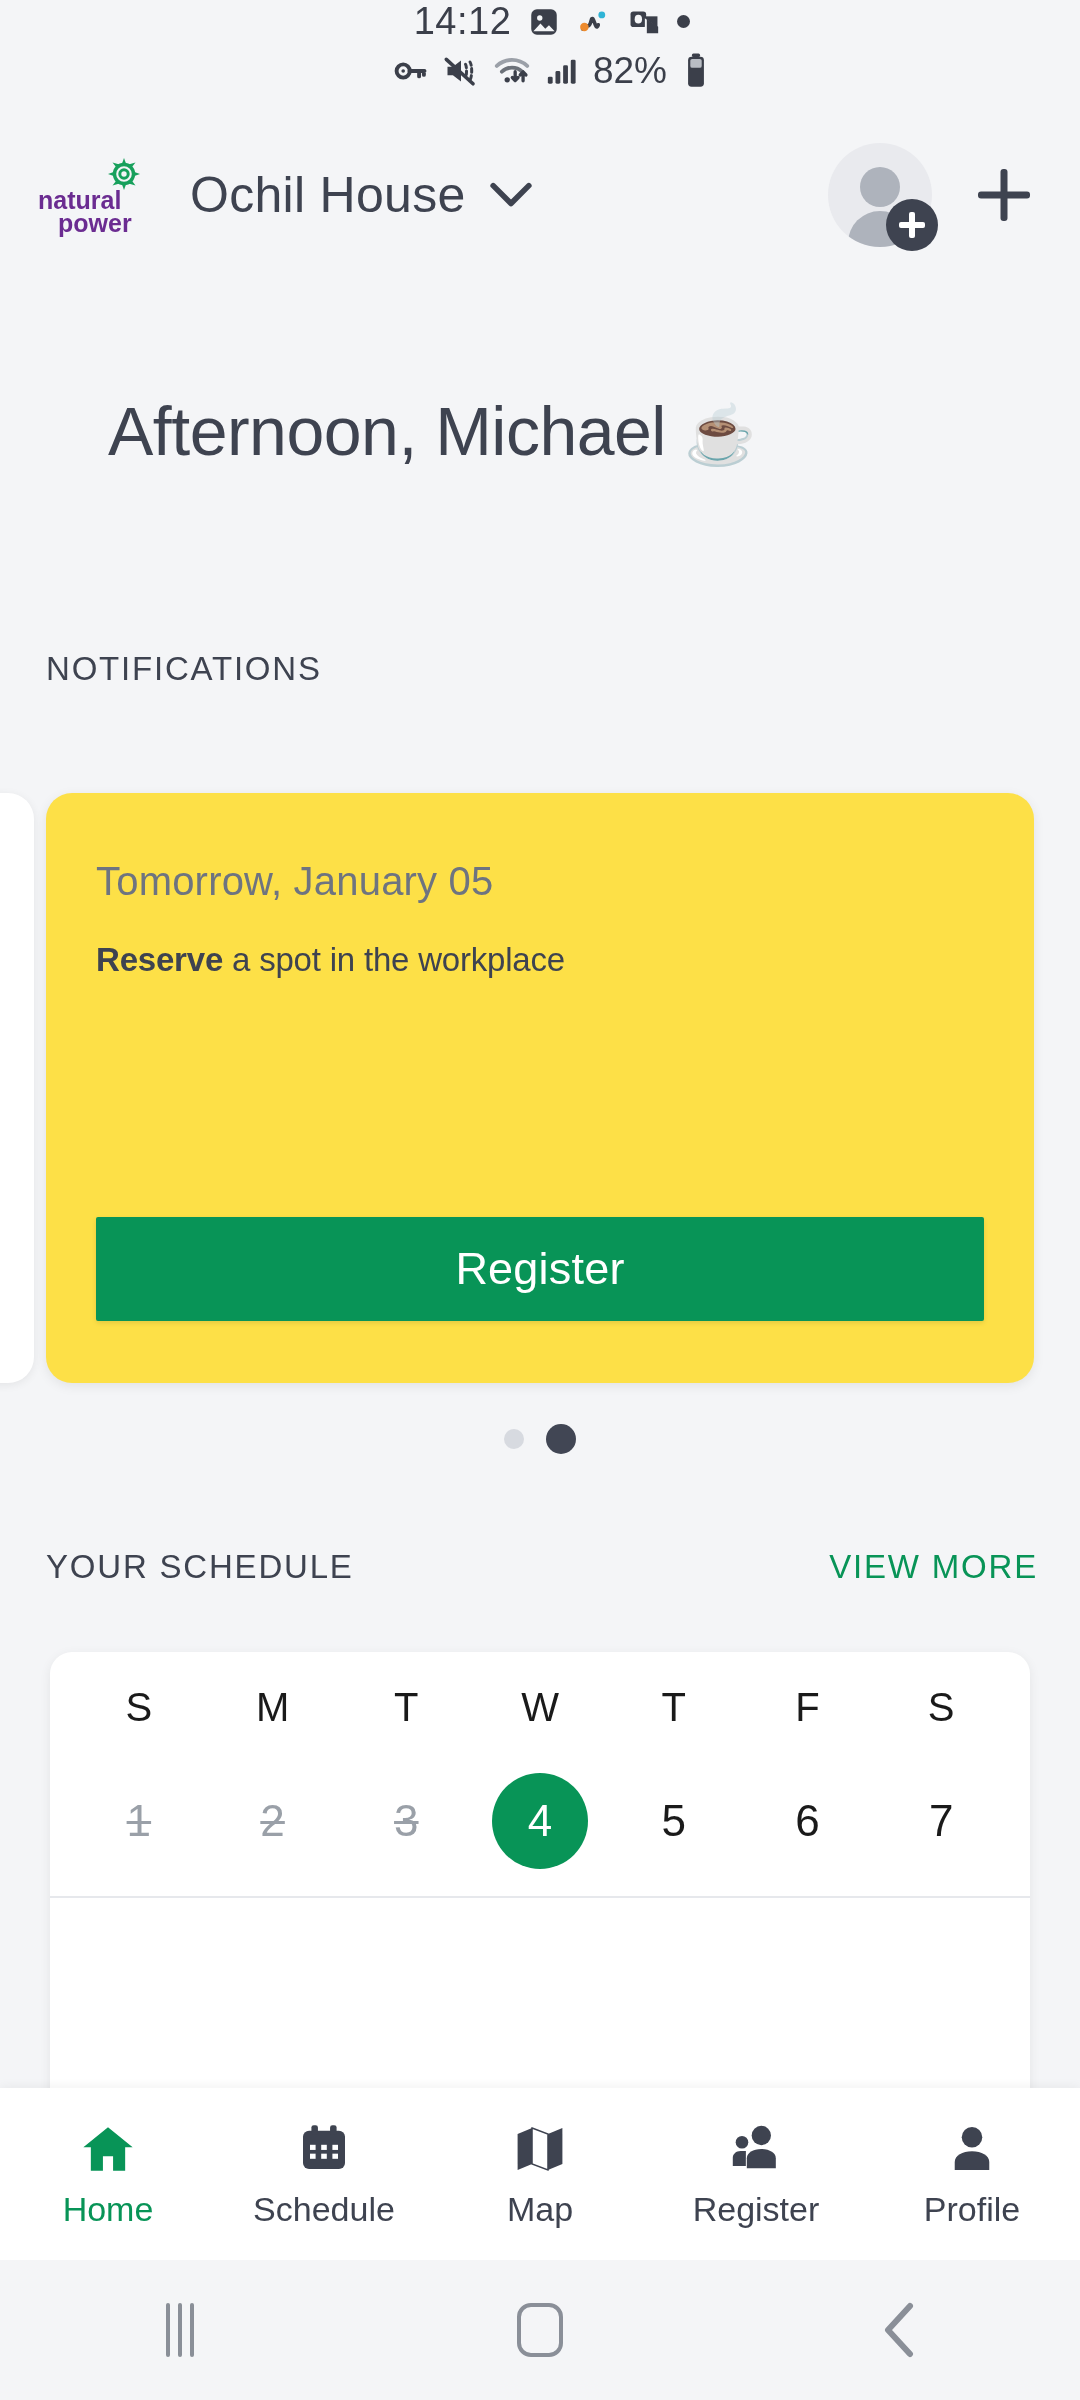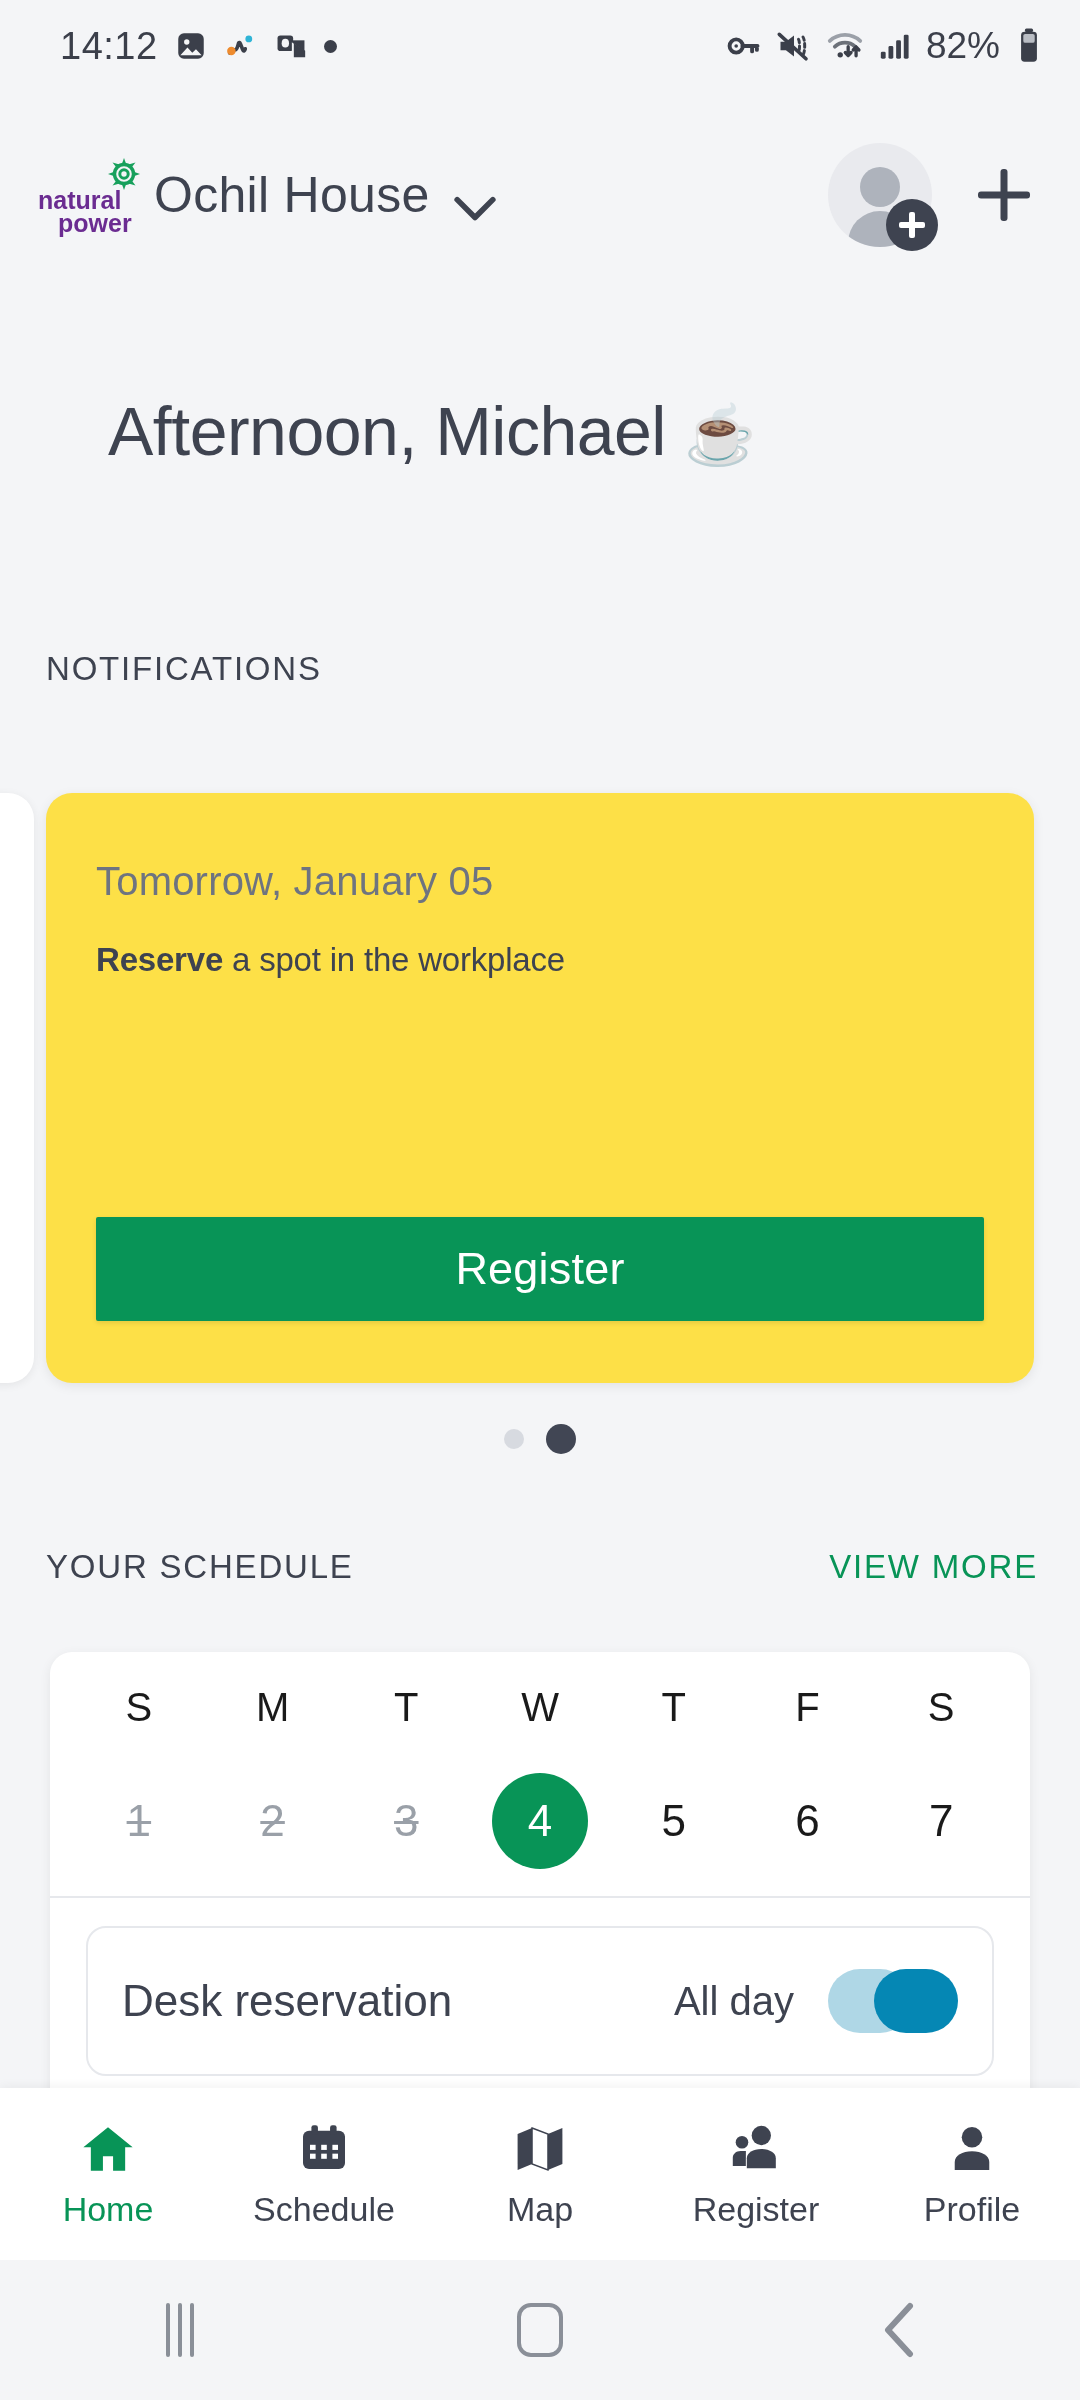--- a/index.html
+++ b/index.html
@@ -9,36 +9,37 @@
     font-family:"Liberation Sans", sans-serif;
     overflow:hidden;
   }
   #screen { position:relative; width:1080px; height:2400px; background:#F4F5F7; overflow:hidden; }
 
   
   .statusbar {
     position:absolute; top:0; left:0; width:1080px; height:92px;
     display:flex; align-items:center; justify-content:space-between;
     padding:0 36px 0 60px;
+    flex-direction:column;
   }
   .sb-left { display:flex; align-items:center; gap:16px; }
   .sb-clock { font-size:38px; color:#3B3F4A; letter-spacing:.5px; }
   .sb-right { display:flex; align-items:center; gap:14px; }
   .sb-pct { font-size:37px; color:#3B3F4A; letter-spacing:0px; }
   .sb-ico { display:block; }
   .dot-sm { width:13px; height:13px; border-radius:50%; background:#3B3F4A; display:block; }
 
   
   .appbar {
     position:absolute; top:136px; left:0; width:1080px; height:118px;
     display:flex; align-items:center; padding:0 36px 0 36px;
   }
   .logo { width:118px; height:86px; position:relative; flex:0 0 auto; }
   .logo svg { display:block; }
-  .site-sel { display:flex; align-items:flex-end; gap:22px; }
+  .site-sel { display:flex; align-items:center; gap:22px; margin-left:36px; }
   .site-name { font-size:50px; color:#3E4350; letter-spacing:.3px; }
   .spacer { flex:1 1 auto; }
   .avatar-wrap { position:relative; width:104px; height:104px; flex:0 0 auto; }
   .avatar-circle {
     width:104px; height:104px; border-radius:50%; background:#E9EAEE;
     position:relative; overflow:hidden;
   }
   .av-head { position:absolute; left:50%; top:24px; transform:translateX(-50%);
              width:40px; height:40px; border-radius:50%; background:#AEB3BC; }
   .av-body { position:absolute; left:50%; bottom:-6px; transform:translateX(-50%);
@@ -325,29 +326,20 @@
       <div class="date-cell">
         <span class="date-num">6</span>
         </div>
       <div class="date-cell">
         <span class="date-num">7</span>
         </div>
     </div>
 
     <div class="sep"></div>
 
-    <div class="event-row">
-      <span class="event-title">Desk reservation</span>
-      <span class="event-spacer"></span>
-      <span class="event-meta">All day</span>
-      <span class="event-chips">
-        <span class="chip-a"></span>
-        <span class="chip-b"></span>
-      </span>
-    </div>
   </div>
 
   <div class="bottomnav">
     <div class="nav-item active">
       <span class="nav-ico">
         <svg width="58" height="58" viewBox="0 0 24 24">
             <path d="M12 3L1.8 11.3h3.1V21h5V15h4.2v6h5v-9.7h3.1z" fill="#089457"></path>
           </svg>
       </span>
       <span class="nav-lbl">Home</span>

